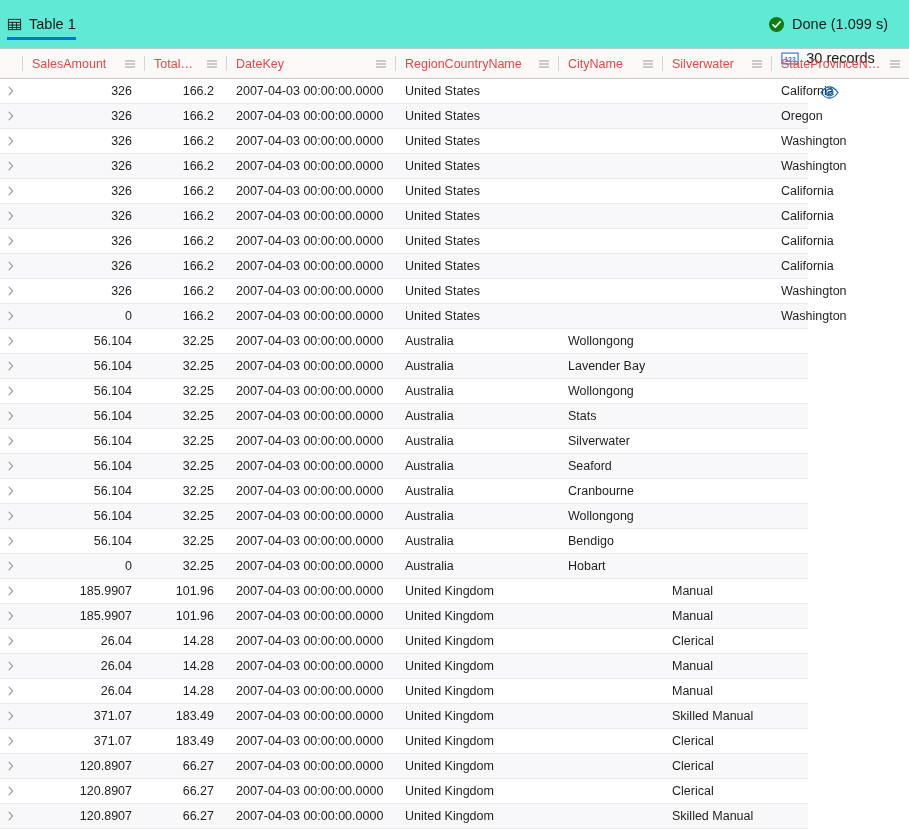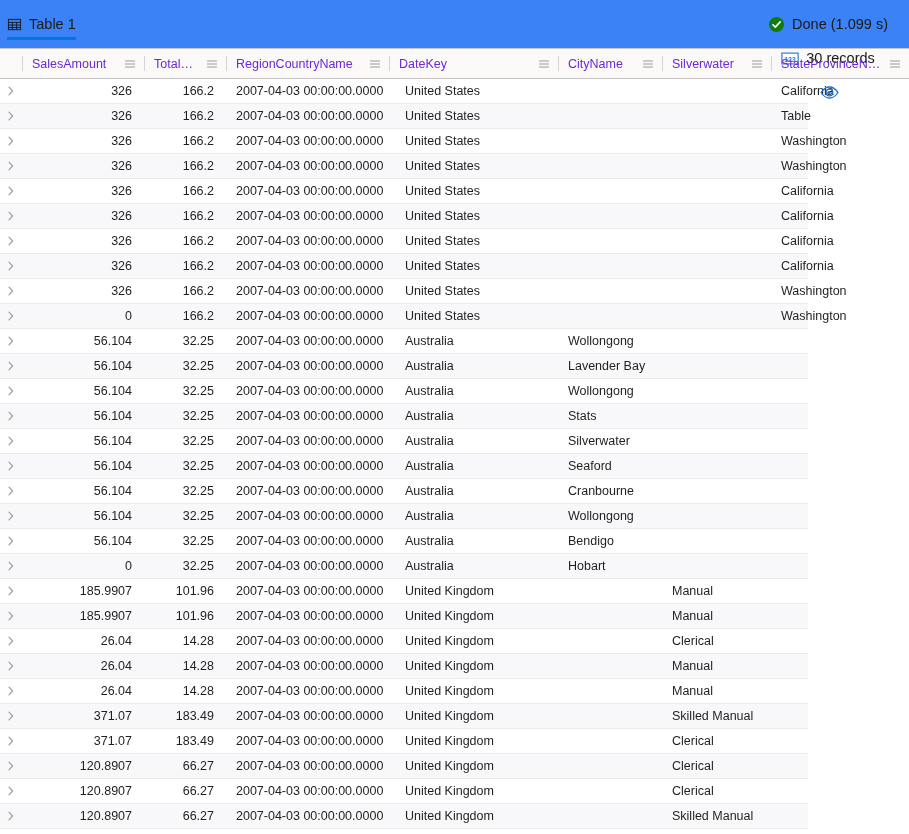--- a/index.html
+++ b/index.html
@@ -11,21 +11,21 @@
     -webkit-font-smoothing: antialiased;
     overflow: hidden;
   }
 
   
   .toolbar {
     position: relative;
     height: 48px;
     display: flex;
     align-items: center;
-    background: #3b82f6;
+    background: #5eead4;
     padding: 0 10px 0 7px;
   }
   .tabs { display: flex; align-items: center; height: 48px; }
   .tab {
     display: flex; align-items: center; gap: 7px;
     height: 48px;
     padding: 0 12px 0 0;
     margin-right: 16px;
     font-size: 14.5px;
     color: #1b1a19;
@@ -71,21 +71,21 @@
     height: 30px;
     align-items: stretch;
     background: #faf9f8;
     border-bottom: 1px solid #c8c6c4;
   }
   .hcell {
     display: flex;
     align-items: center;
     justify-content: space-between;
     font-size: 12.5px;
-    color: #6d28d9;
+    color: #ef4444;
     padding: 0 8px 0 10px;
     position: relative;
     cursor: pointer;
     overflow: hidden;
     white-space: nowrap;
   }
   .hcell + .hcell::before,
   .hcell.first::before {
     content: "";
     position: absolute;
@@ -232,42 +232,42 @@
       <span class="htext">TotalCost</span>
       <span class="ico hmenu">
         <svg width="12" height="12" viewBox="0 0 12 12">
           <line x1="1" y1="3" x2="11" y2="3" stroke="#8a8886" stroke-width="1.1"></line>
           <line x1="1" y1="6" x2="11" y2="6" stroke="#8a8886" stroke-width="1.1"></line>
           <line x1="1" y1="9" x2="11" y2="9" stroke="#8a8886" stroke-width="1.1"></line>
         </svg>
       </span>
     </div>
 
+    <div class="hcell col-date">
+      <span class="htext">DateKey</span>
+      <span class="ico hmenu">
+        <svg width="12" height="12" viewBox="0 0 12 12">
+          <line x1="1" y1="3" x2="11" y2="3" stroke="#8a8886" stroke-width="1.1"></line>
+          <line x1="1" y1="6" x2="11" y2="6" stroke="#8a8886" stroke-width="1.1"></line>
+          <line x1="1" y1="9" x2="11" y2="9" stroke="#8a8886" stroke-width="1.1"></line>
+        </svg>
+      </span>
+    </div>
+
     <div class="hcell col-region">
       <span class="htext">RegionCountryName</span>
       <span class="ico hmenu">
         <svg width="12" height="12" viewBox="0 0 12 12">
           <line x1="1" y1="3" x2="11" y2="3" stroke="#8a8886" stroke-width="1.1"></line>
           <line x1="1" y1="6" x2="11" y2="6" stroke="#8a8886" stroke-width="1.1"></line>
           <line x1="1" y1="9" x2="11" y2="9" stroke="#8a8886" stroke-width="1.1"></line>
         </svg>
       </span>
     </div>
 
-    <div class="hcell col-date">
-      <span class="htext">DateKey</span>
-      <span class="ico hmenu">
-        <svg width="12" height="12" viewBox="0 0 12 12">
-          <line x1="1" y1="3" x2="11" y2="3" stroke="#8a8886" stroke-width="1.1"></line>
-          <line x1="1" y1="6" x2="11" y2="6" stroke="#8a8886" stroke-width="1.1"></line>
-          <line x1="1" y1="9" x2="11" y2="9" stroke="#8a8886" stroke-width="1.1"></line>
-        </svg>
-      </span>
-    </div>
-
     <div class="hcell col-city">
       <span class="htext">CityName</span>
       <span class="ico hmenu">
         <svg width="12" height="12" viewBox="0 0 12 12">
           <line x1="1" y1="3" x2="11" y2="3" stroke="#8a8886" stroke-width="1.1"></line>
           <line x1="1" y1="6" x2="11" y2="6" stroke="#8a8886" stroke-width="1.1"></line>
           <line x1="1" y1="9" x2="11" y2="9" stroke="#8a8886" stroke-width="1.1"></line>
         </svg>
       </span>
     </div>
@@ -315,21 +315,21 @@
           <svg width="10" height="12" viewBox="0 0 10 12">
             <path d="M3 2.2 L6.6 6 L3 9.8" fill="none" stroke="#a19f9d" stroke-width="1.2" stroke-linecap="round" stroke-linejoin="round"></path>
           </svg>
         </div>
         <div class="cell col-sales num">326</div>
         <div class="cell col-cost num">166.2</div>
         <div class="cell col-date">2007-04-03 00:00:00.0000</div>
         <div class="cell col-region">United States</div>
         <div class="cell col-city"></div>
         <div class="cell col-occ"></div>
-        <div class="cell col-state">Table</div>
+        <div class="cell col-state">Oregon</div>
       </div>
       <div class="row">
         <div class="cell exp col-exp">
           <svg width="10" height="12" viewBox="0 0 10 12">
             <path d="M3 2.2 L6.6 6 L3 9.8" fill="none" stroke="#a19f9d" stroke-width="1.2" stroke-linecap="round" stroke-linejoin="round"></path>
           </svg>
         </div>
         <div class="cell col-sales num">326</div>
         <div class="cell col-cost num">166.2</div>
         <div class="cell col-date">2007-04-03 00:00:00.0000</div>

